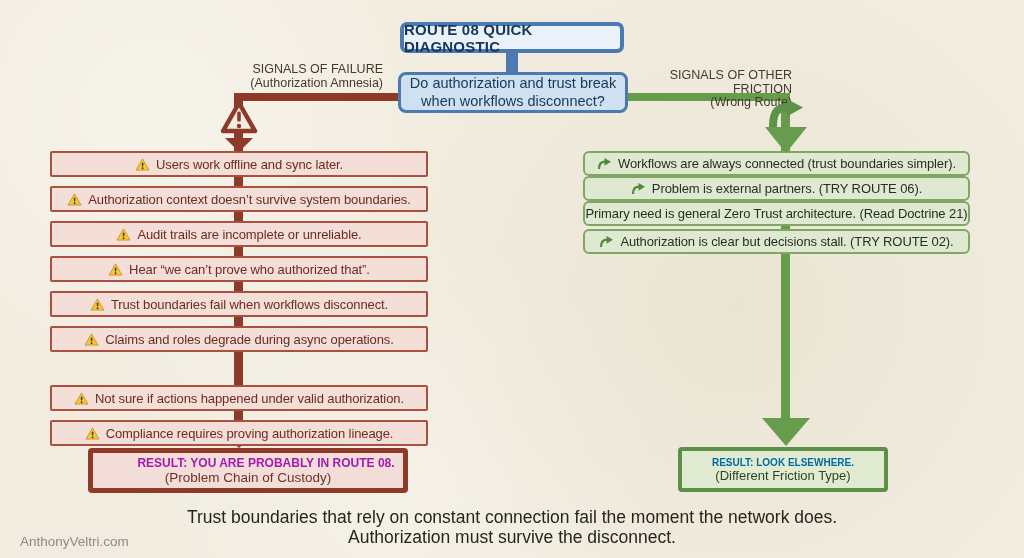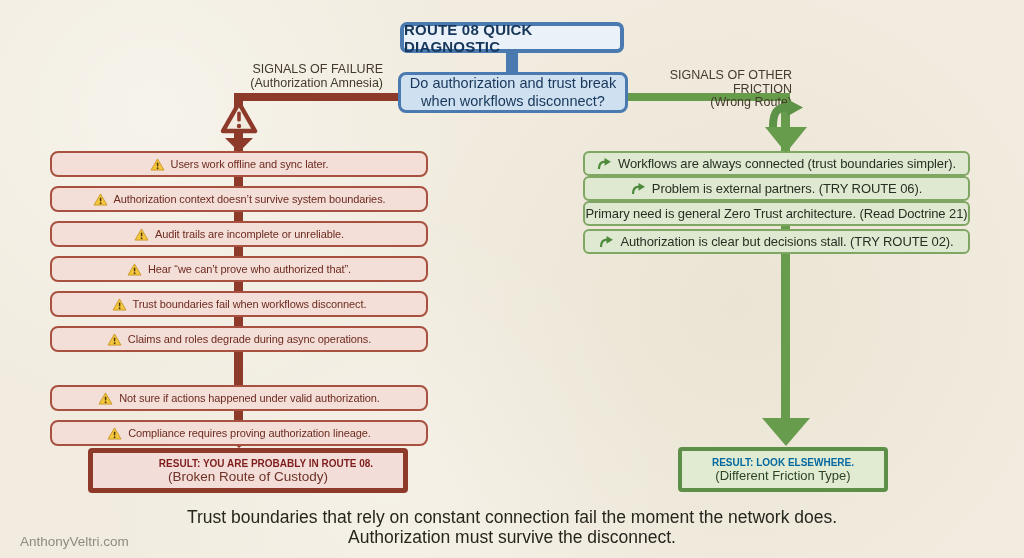--- a/index.html
+++ b/index.html
@@ -43,40 +43,40 @@
 
   
   .branch-header { position:absolute; z-index:2; text-align:right; font-size:12.5px; line-height:13.5px; color:#44392d; }
   .header-left  { left:233px; top:63px; width:150px; }
   .header-right { left:628px; top:69px; width:164px; }
 
   
   .lcol { position:absolute; z-index:2; left:50px;  top:151px; width:378px; display:flex; flex-direction:column; gap:9px; }
   .gcol { position:absolute; z-index:2; left:583px; top:151px; width:387px; display:flex; flex-direction:column; gap:0; }
   .rbox {
-    height:26px; background:#f3ded8; border:2px solid #a85140; border-radius:8px;
+    height:26px; background:#f3ded8; border:2px solid #a85140; border-radius:2px;
     display:flex; align-items:center; justify-content:center; gap:6px;
-    font-size:11px; color:#6e2b1f; white-space:nowrap; letter-spacing:-0.1px;
+    font-size:13px; color:#6e2b1f; white-space:nowrap; letter-spacing:-0.1px;
   }
   .gbox {
     height:25px; background:#dfe9d2; border:2px solid #7fa763; border-radius:6px;
     display:flex; align-items:center; justify-content:center; gap:6px;
     font-size:13px; color:#243122; white-space:nowrap; letter-spacing:-0.1px;
   }
   .gap-top-l { margin-top:24px; }
   .gap-top-g { margin-top:3px; }
   .rbox svg, .gbox svg { flex:0 0 auto; }
 
   
   .result { position:absolute; z-index:2; display:flex; flex-direction:column; align-items:center; justify-content:center; text-align:center; }
   .result-red {
     left:88px; top:448px; width:320px; height:45px;
     background:#f2ddd8; border:5px solid #8e3a2b; border-radius:4px;
   }
-  .result-red .l1 { font-size:10px; font-weight:bold; color:#7f1d1d;margin-left:36px; }
+  .result-red .l1 { font-size:12px; font-weight:bold; color:#a21caf;margin-left:36px; }
   .result-red .l2 { font-size:13.5px; color:#6e3226; }
   .result-green {
     left:678px; top:447px; width:210px; height:45px;
     background:#e0ebd1; border:4px solid #5d8f49; border-radius:4px;
   }
   .result-green .l1 { font-size:10px; font-weight:bold; color:#0369a1; }
   .result-green .l2 { font-size:13px; color:#2c4424; }
 
   
   .caption { position:absolute; z-index:2; left:0; top:507px; width:1024px; text-align:center; color:#26261e; font-size:17.5px; line-height:20px; }
@@ -214,21 +214,21 @@
       <svg width="15" height="12" viewBox="0 0 16 13">
           <path d="M2 12 C2 6 5 4 9 4" fill="none" stroke="#4e8a3c" stroke-width="2.4"></path>
           <polygon points="8,0 15,4 8,8.4" fill="#4e8a3c"></polygon>
         </svg>
       <span>Authorization is clear but decisions stall. (TRY ROUTE 02).</span>
     </div>
   </div>
 
   <div class="result result-red">
     <div class="l1">RESULT: YOU ARE PROBABLY IN ROUTE 08.</div>
-    <div class="l2">(Broken Route of Custody)</div>
+    <div class="l2">(Problem Chain of Custody)</div>
   </div>
   <div class="result result-green">
     <div class="l1">RESULT: LOOK ELSEWHERE.</div>
     <div class="l2">(Different Friction Type)</div>
   </div>
 
   <div class="caption">
     <div>Trust boundaries that rely on constant connection fail the moment the network does.</div>
     <div>Authorization must survive the disconnect.</div>
   </div>

